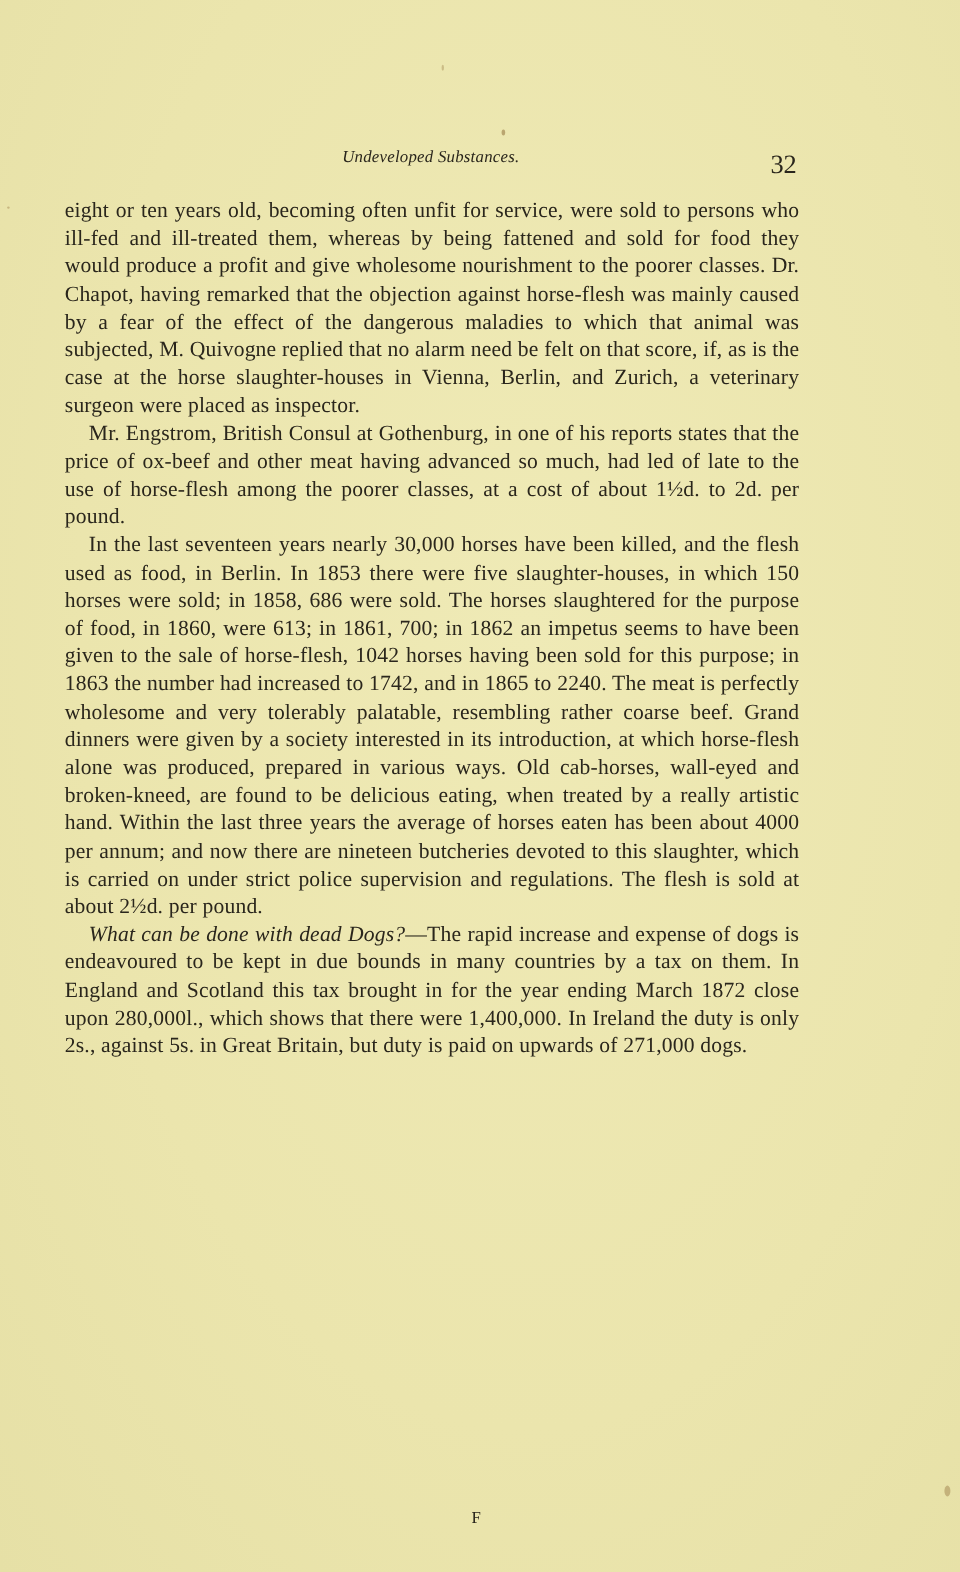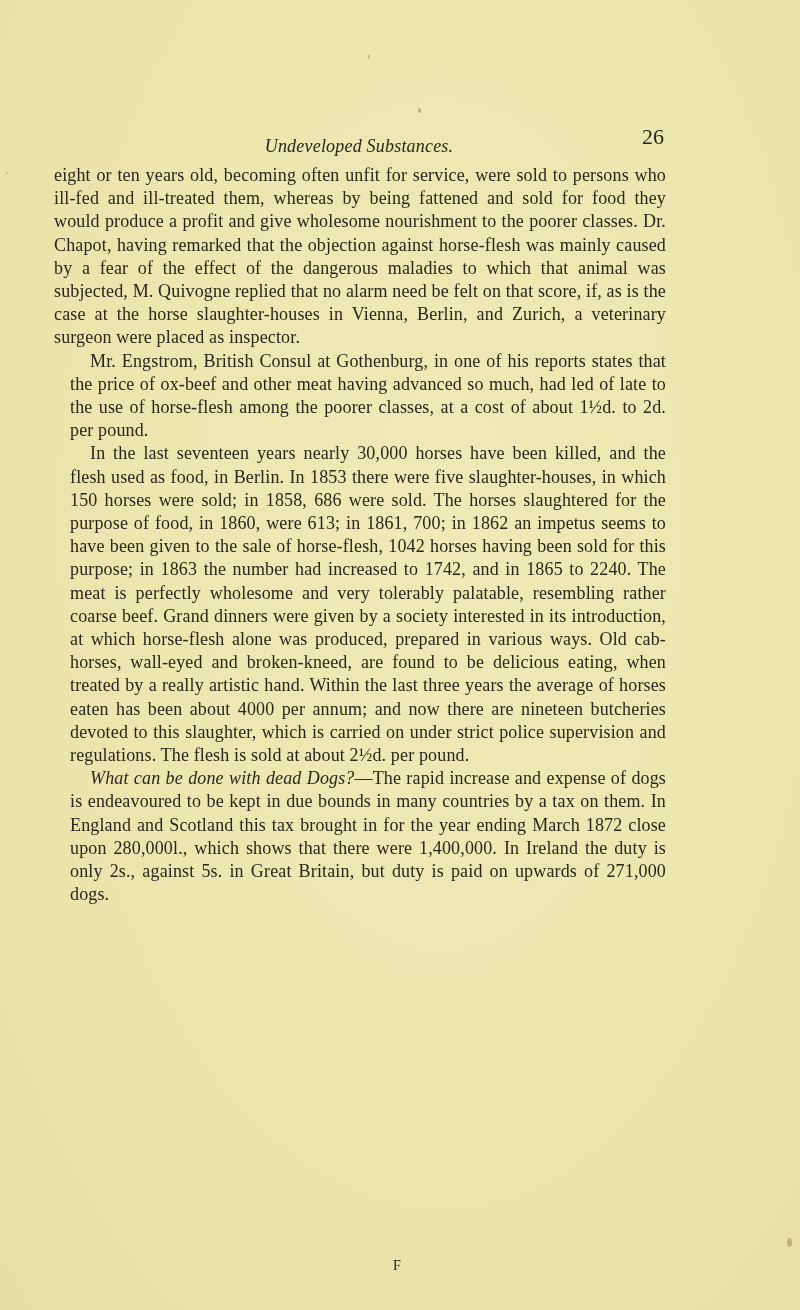--- a/index.html
+++ b/index.html
@@ -30,23 +30,23 @@
       width: 610px;
       height: 30px;
     }
     .running-title {
       position: absolute;
       left: 0;
       right: 0;
       text-align: center;
       font-family: "Liberation Serif", serif;
       font-style: italic;
-      font-size: 18px;
+      font-size: 14px;
       letter-spacing: 0.2px;
-      top: 12px;
+      top: 0;
     }
     .page-number {
       position: absolute;
       right: 0;
       top: 0;
       font-family: "Liberation Serif", serif;
       font-size: 22px;
     }
     .body-text {
       position: absolute;
@@ -57,21 +57,20 @@
       font-size: 18px;
       line-height: 23.2px;
       text-align: justify;
       letter-spacing: 0.15px;
     }
     .body-text p {
       margin: 0;
     }
     .body-text p.indent {
       text-indent: 20px;
-      margin-left: 16px;
     }
     .body-text p.lastline {
       text-align-last: left;
     }
     .para-heading {
       font-style: italic;
     }
     .signature {
       position: absolute;
       top: 1258px;
@@ -87,21 +86,21 @@
       opacity: 0.7;
     }
   </style>
 </head>
 <body>
 
 <div class="page">
 
   <div class="header">
     <div class="running-title">Undeveloped Substances.</div>
-    <div class="page-number">26</div>
+    <div class="page-number">32</div>
   </div>
 
   <div class="body-text">
     <p>eight or ten years old, becoming often unfit for service, were sold to persons who ill-fed and ill-treated them, whereas by being fattened and sold for food they would produce a profit and give wholesome nourishment to the poorer classes. Dr. Chapot, having remarked that the objection against horse-flesh was mainly caused by a fear of the effect of the dangerous maladies to which that animal was subjected, M. Quivogne replied that no alarm need be felt on that score, if, as is the case at the horse slaughter-houses in Vienna, Berlin, and Zurich, a veterinary surgeon were placed as inspector.</p>
     <p class="indent">Mr. Engstrom, British Consul at Gothenburg, in one of his reports states that the price of ox-beef and other meat having advanced so much, had led of late to the use of horse-flesh among the poorer classes, at a cost of about 1½d. to 2d. per pound.</p>
     <p class="indent">In the last seventeen years nearly 30,000 horses have been killed, and the flesh used as food, in Berlin. In 1853 there were five slaughter-houses, in which 150 horses were sold; in 1858, 686 were sold. The horses slaughtered for the purpose of food, in 1860, were 613; in 1861, 700; in 1862 an impetus seems to have been given to the sale of horse-flesh, 1042 horses having been sold for this purpose; in 1863 the number had increased to 1742, and in 1865 to 2240. The meat is perfectly wholesome and very tolerably palatable, resembling rather coarse beef. Grand dinners were given by a society interested in its introduction, at which horse-flesh alone was produced, prepared in various ways. Old cab-horses, wall-eyed and broken-kneed, are found to be delicious eating, when treated by a really artistic hand. Within the last three years the average of horses eaten has been about 4000 per annum; and now there are nineteen butcheries devoted to this slaughter, which is carried on under strict police supervision and regulations. The flesh is sold at about 2½d. per pound.</p>
     <p class="indent lastline"><span class="para-heading">What can be done with dead Dogs?</span><span>—The rapid increase and expense of dogs is endeavoured to be kept in due bounds in many countries by a tax on them. In England and Scotland this tax brought in for the year ending March 1872 close upon 280,000l., which shows that there were 1,400,000. In Ireland the duty is only 2s., against 5s. in Great Britain, but duty is paid on upwards of 271,000 dogs.</span></p>
   </div>
 
   <div class="signature">F</div>

